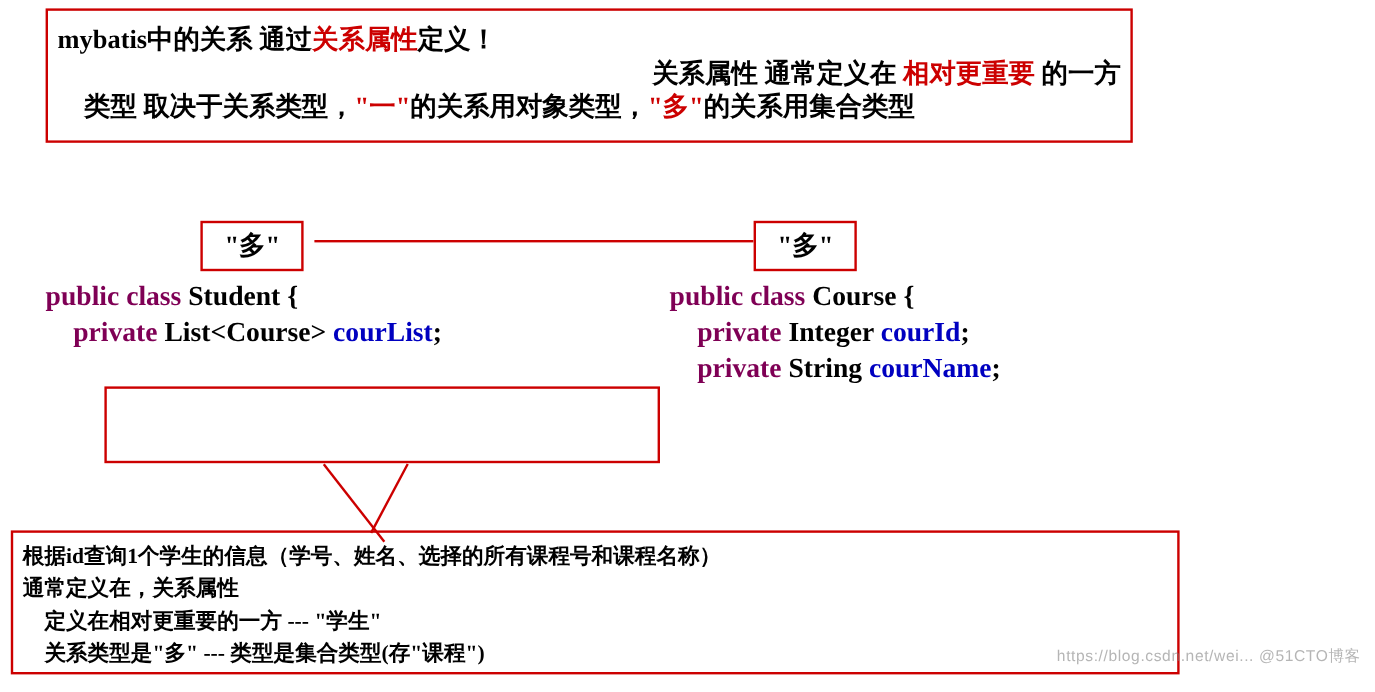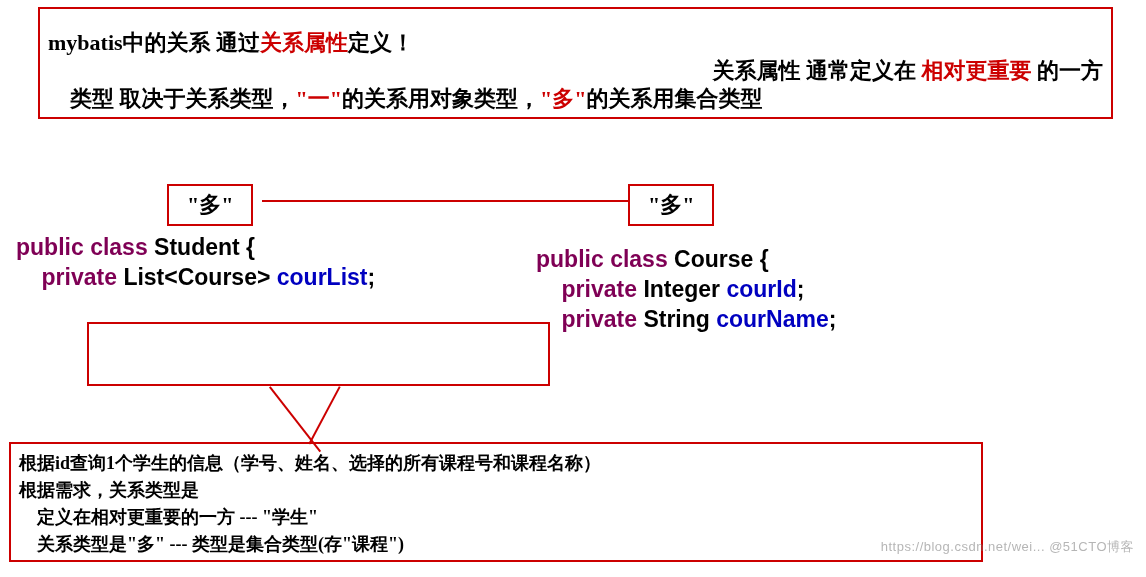--- a/index.html
+++ b/index.html
@@ -7,24 +7,24 @@
       width: 1146px;
       height: 577px;
       background: #ffffff;
       font-family: "SimSun", "宋体", serif;
       position: relative;
     }
     .top-box {
       position: absolute;
       left: 38px;
       top: 7px;
-      width: 1075px;
+      width: 906px;
       height: 112px;
       border: 2px solid #cc0000;
-      padding: 20px 8px;
+      padding: 10px 8px;
       font-size: 22px;
       font-weight: bold;
       line-height: 28px;
     }
     .top-box .line1 { white-space: pre; }
     .top-box .line2 { white-space: pre; text-align: right; }
     .top-box .line3 { white-space: pre; }
     .red { color: #cc0000; }
     .black { color: #000000; }
 
@@ -45,27 +45,28 @@
       top: 200px;
       left: 262px;
       width: 366px;
       height: 2px;
       background: #cc0000;
       z-index: 1;
     }
 
     .code-block {
       position: absolute;
-      font-family: Liberation Sans, sans-serif;
+      font-family: Liberation Serif, serif;
       font-size: 23px;
       line-height: 30px;
       font-weight: bold;
+      margin-left: 22px;
     }
     .code-left { left: 16px; top: 232px; }
-    .code-right { left: 536px; top: 244px; }
+    .code-right { left: 536px; top: 232px; }
     .kw { color: #7f0055; }
     .type { color: #000000; }
     .ident { color: #0000c0; }
     .comment { color: #3f7f5f; font-weight: normal; }
     .code-line { white-space: pre; }
 
     .rel-box {
       position: absolute;
       left: 87px;
       top: 322px;
@@ -132,18 +133,18 @@
   <div class="code-line">    <span class="kw">private</span> <span class="type">String</span> <span class="ident">courName</span>;</div>
 </div>
 
 <div class="rel-box"></div>
 
 <div class="arrow-line" style="left:270px; top:386px; width:82px; transform: rotate(52deg);"></div>
 <div class="arrow-line" style="left:340px; top:386px; width:65px; transform: rotate(118deg);"></div>
 
 <div class="bottom-box">
   <div>根据id查询1个学生的信息（学号、姓名、选择的所有课程号和课程名称）</div>
-  <div>根据需求，关系类型是</div>
+  <div>通常定义在，关系属性</div>
   <div>    定义在相对更重要的一方 --- "学生"</div>
   <div>    关系类型是"多" --- 类型是集合类型(存"课程")</div>
 </div>
 
 <div class="watermark">https://blog.csdn.net/wei... @51CTO博客</div>
 
 </body></html>

